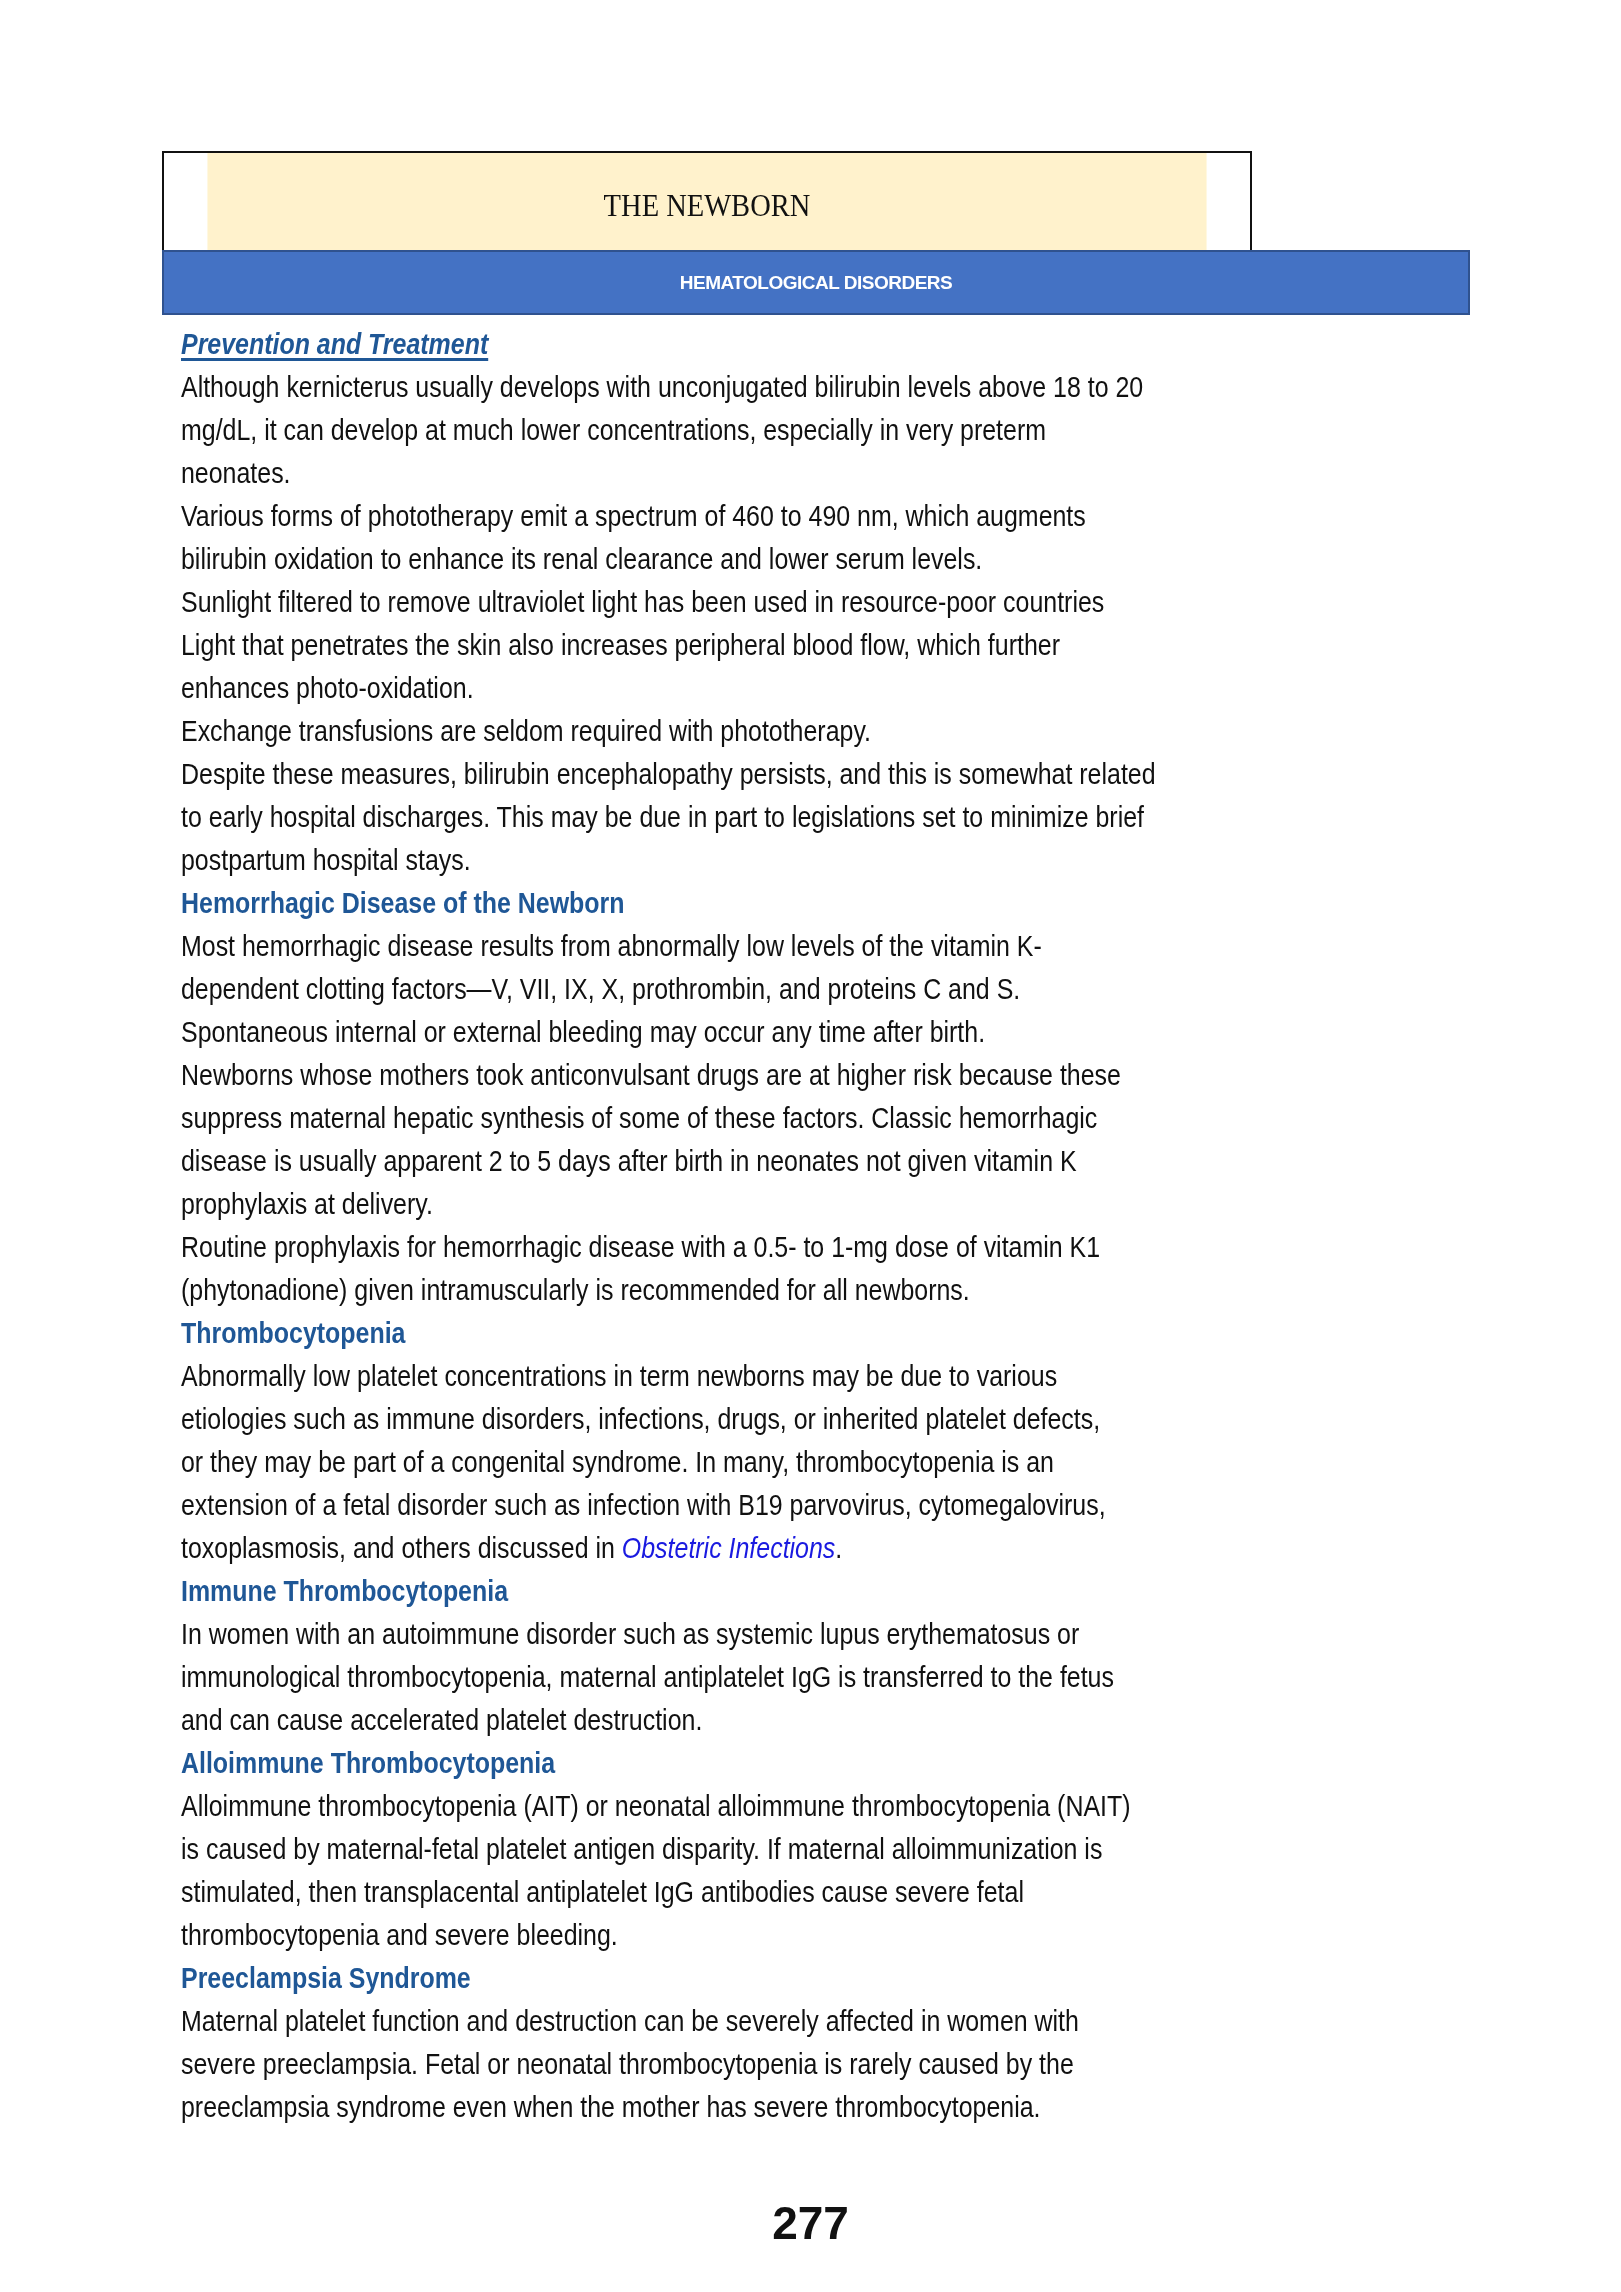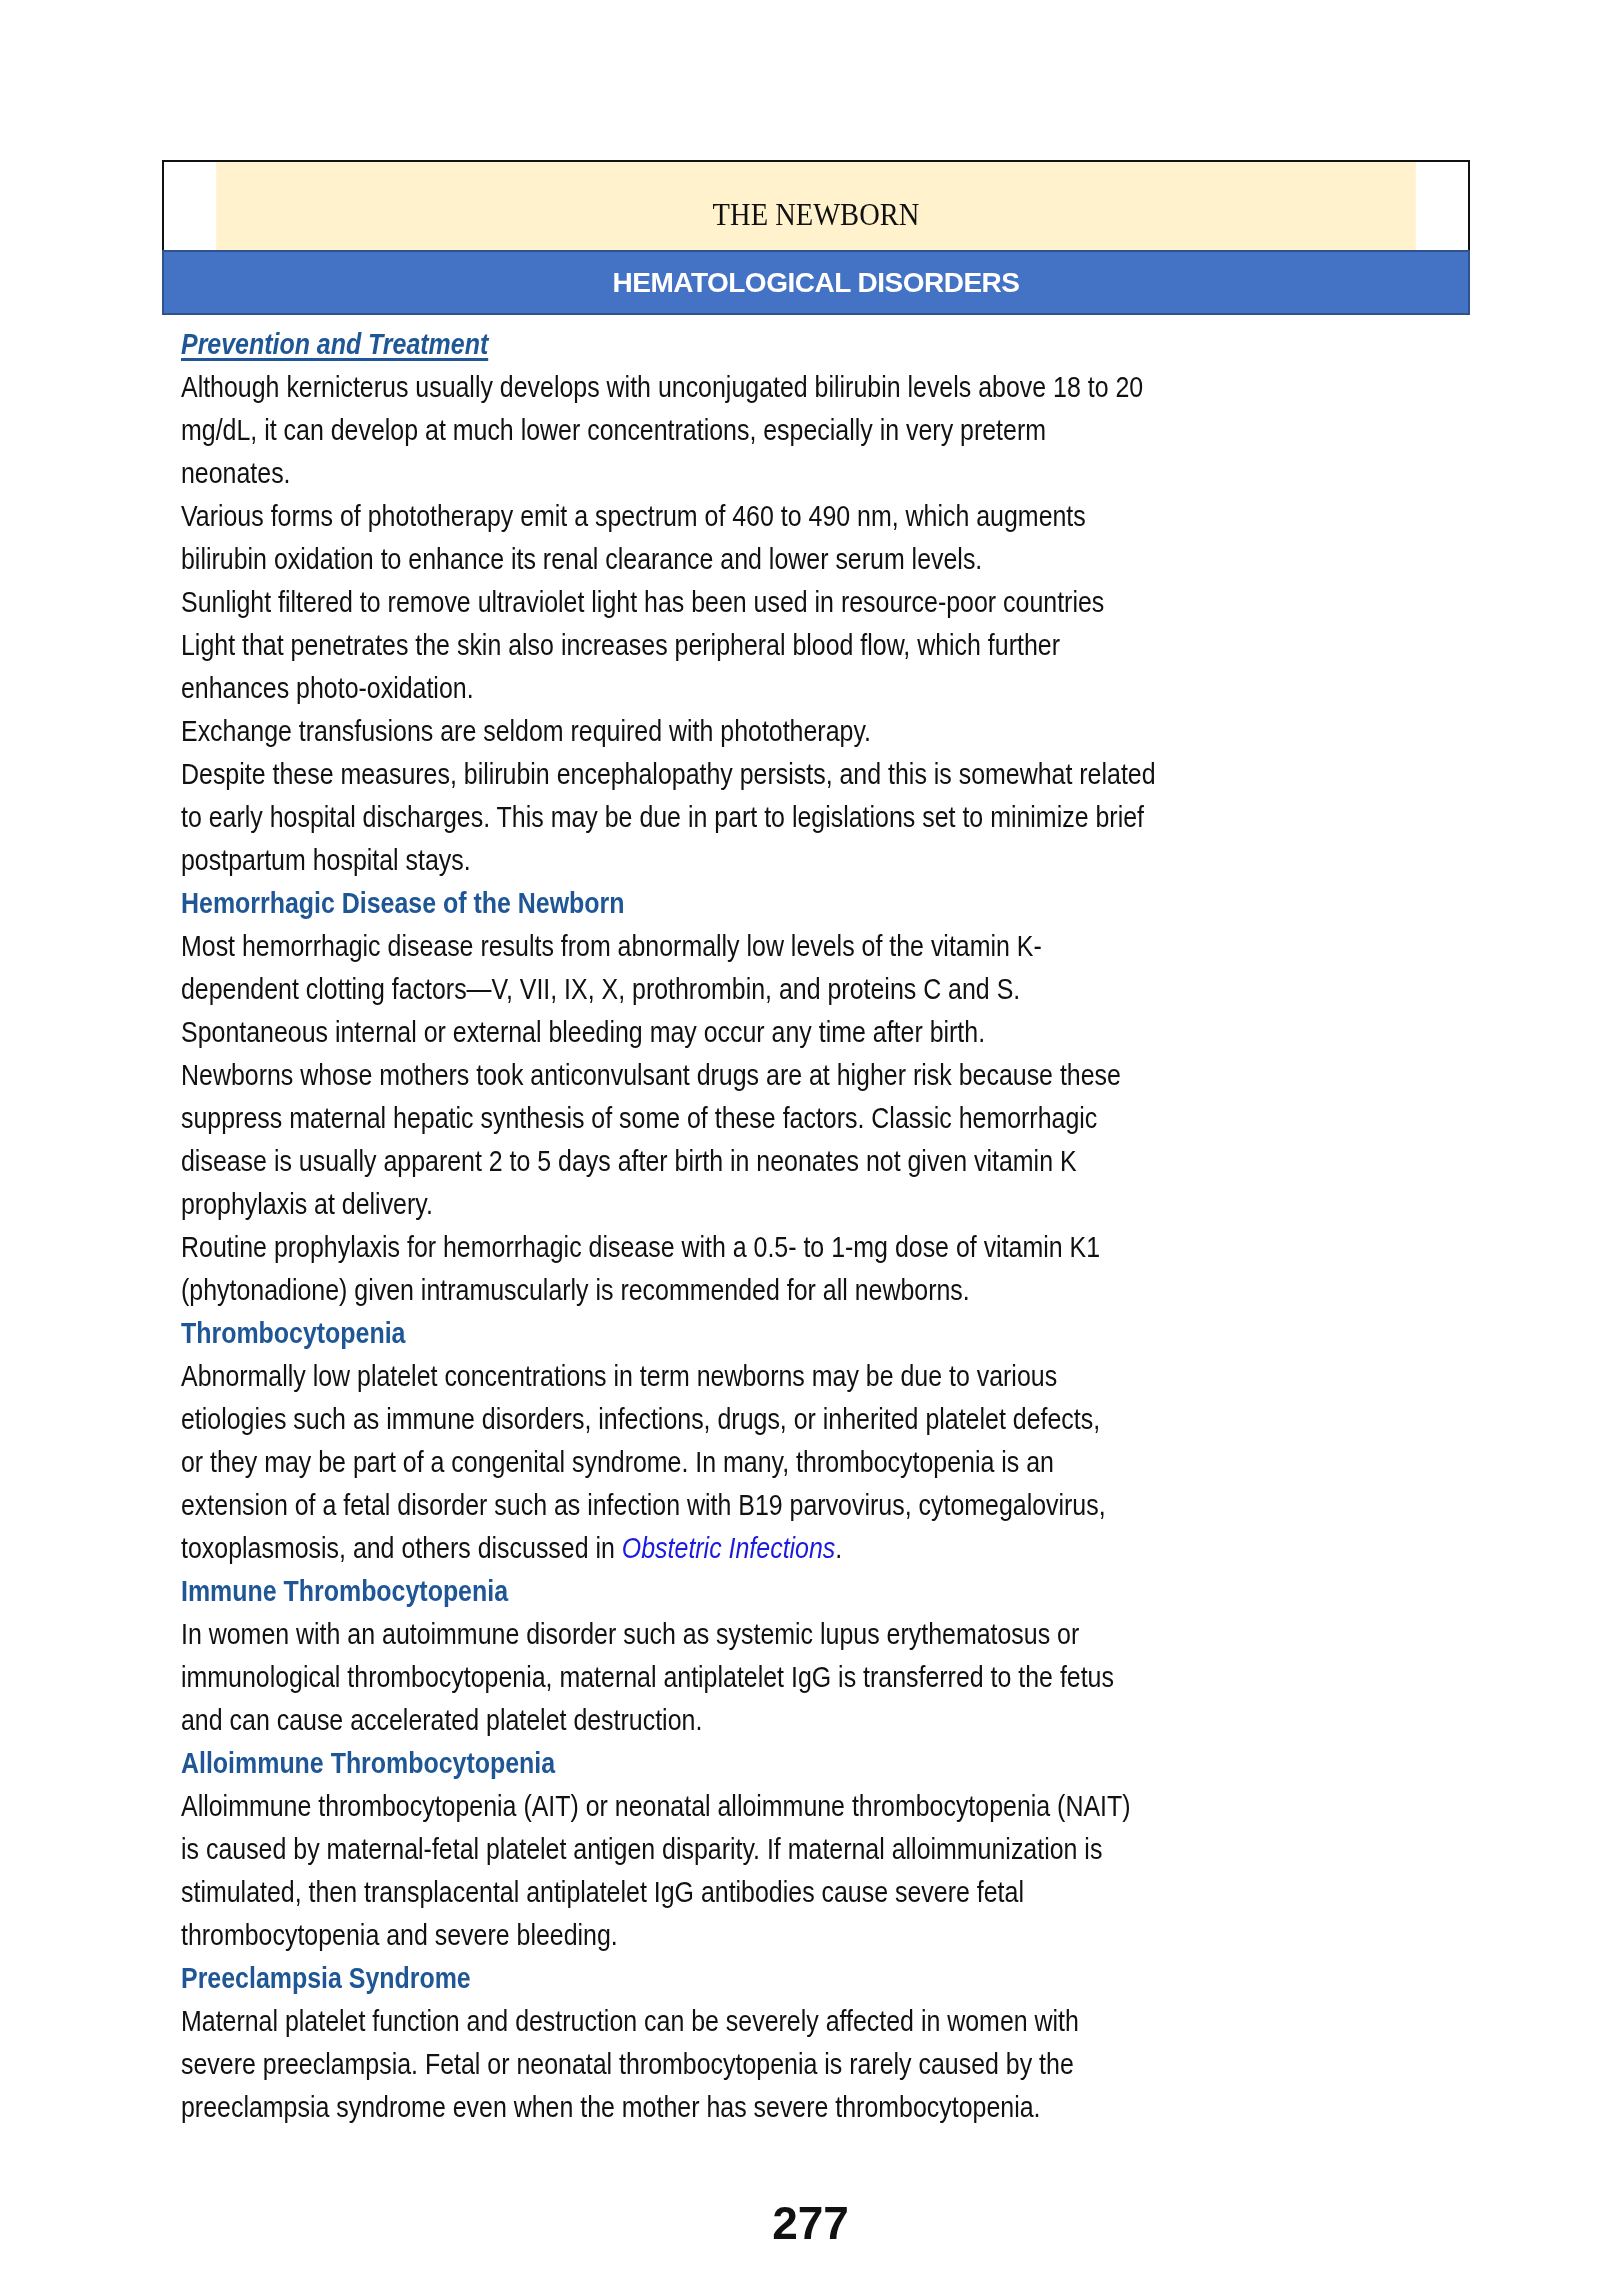--- a/index.html
+++ b/index.html
@@ -1,30 +1,30 @@
 <!DOCTYPE html>
 <html><head>
 <meta charset="utf-8">
 <style>
   html, body { margin: 0; padding: 0; background: #ffffff; }
   body { width: 1621px; height: 2293px; position: relative; overflow: hidden; }
   .header-box {
-    position: absolute; left: 162px; top: 160px; width: 1308px;
+    position: absolute; left: 162px; top: 151px; width: 1090px;
     border: 2.9px solid #111; border-bottom: none; box-sizing: border-box;
   }
   .header-title {
     height: 105px; background: #fff2cc; display: flex; align-items: center; justify-content: center;
     font-family: "Liberation Serif", serif; font-size: 31px; color: #111;
     transform: scaleX(0.92);
   }
   .header-band {
     position: absolute; left: 162px; top: 250px; width: 1308px; height: 65px;
     background: #4472c4; border: 2.9px solid #2f528f; box-sizing: border-box;
     display: flex; align-items: center; justify-content: center;
-    font-family: "Liberation Sans", sans-serif; font-weight: bold; font-size: 28px; color: #ffffff;
+    font-family: "Liberation Sans", sans-serif; font-weight: bold; font-size: 19px; color: #ffffff;
     letter-spacing: -0.5px;
   }
   .content {
     position: absolute; left: 181px; top: 323px; width: 1294px;
     font-family: "Liberation Sans", sans-serif; font-size: 29px; line-height: 43px; color: #111;
   }
   .line { display: block; white-space: nowrap; height: 43px; transform-origin: left center; transform: scaleX(0.86); }
   .h { color: #1f5796; font-weight: bold; }
   .h.u { font-style: italic; text-decoration: underline; text-decoration-thickness: 2.9px; text-underline-offset: 3.9px; }
   .link { color: #1a1ae0; font-style: italic; }

